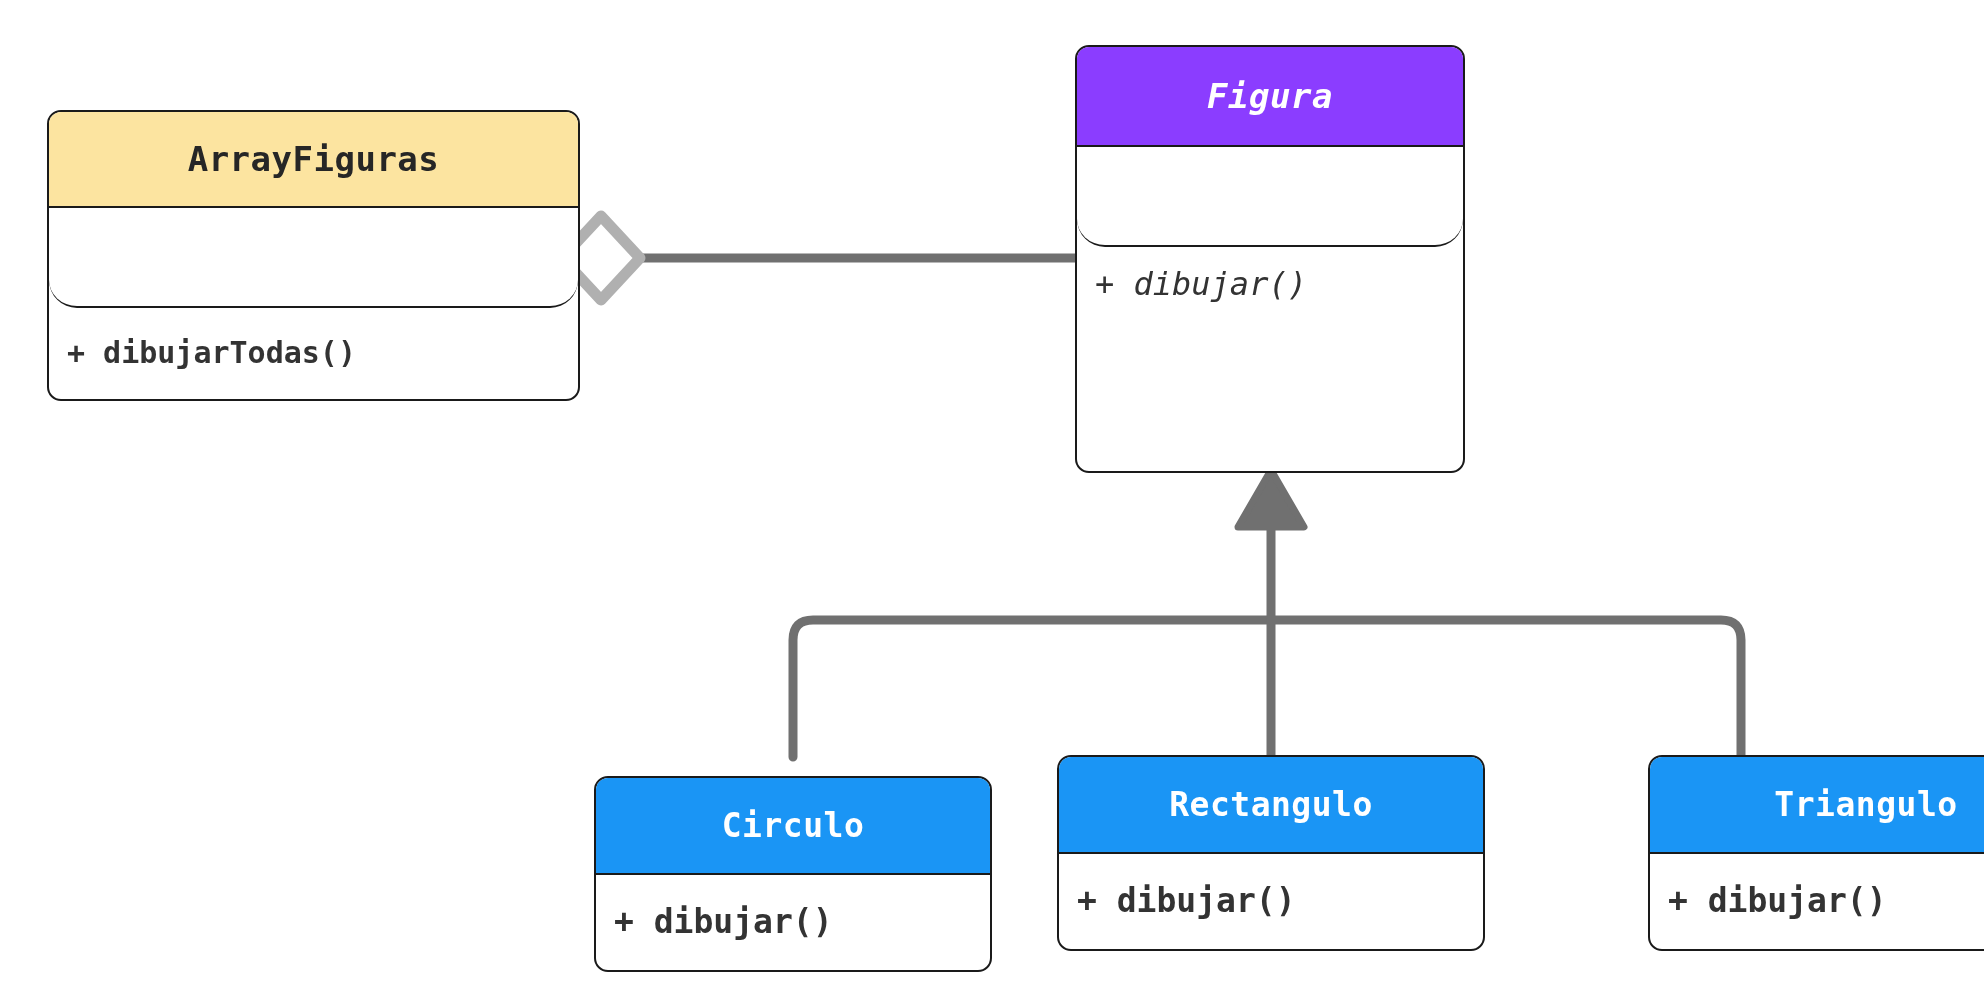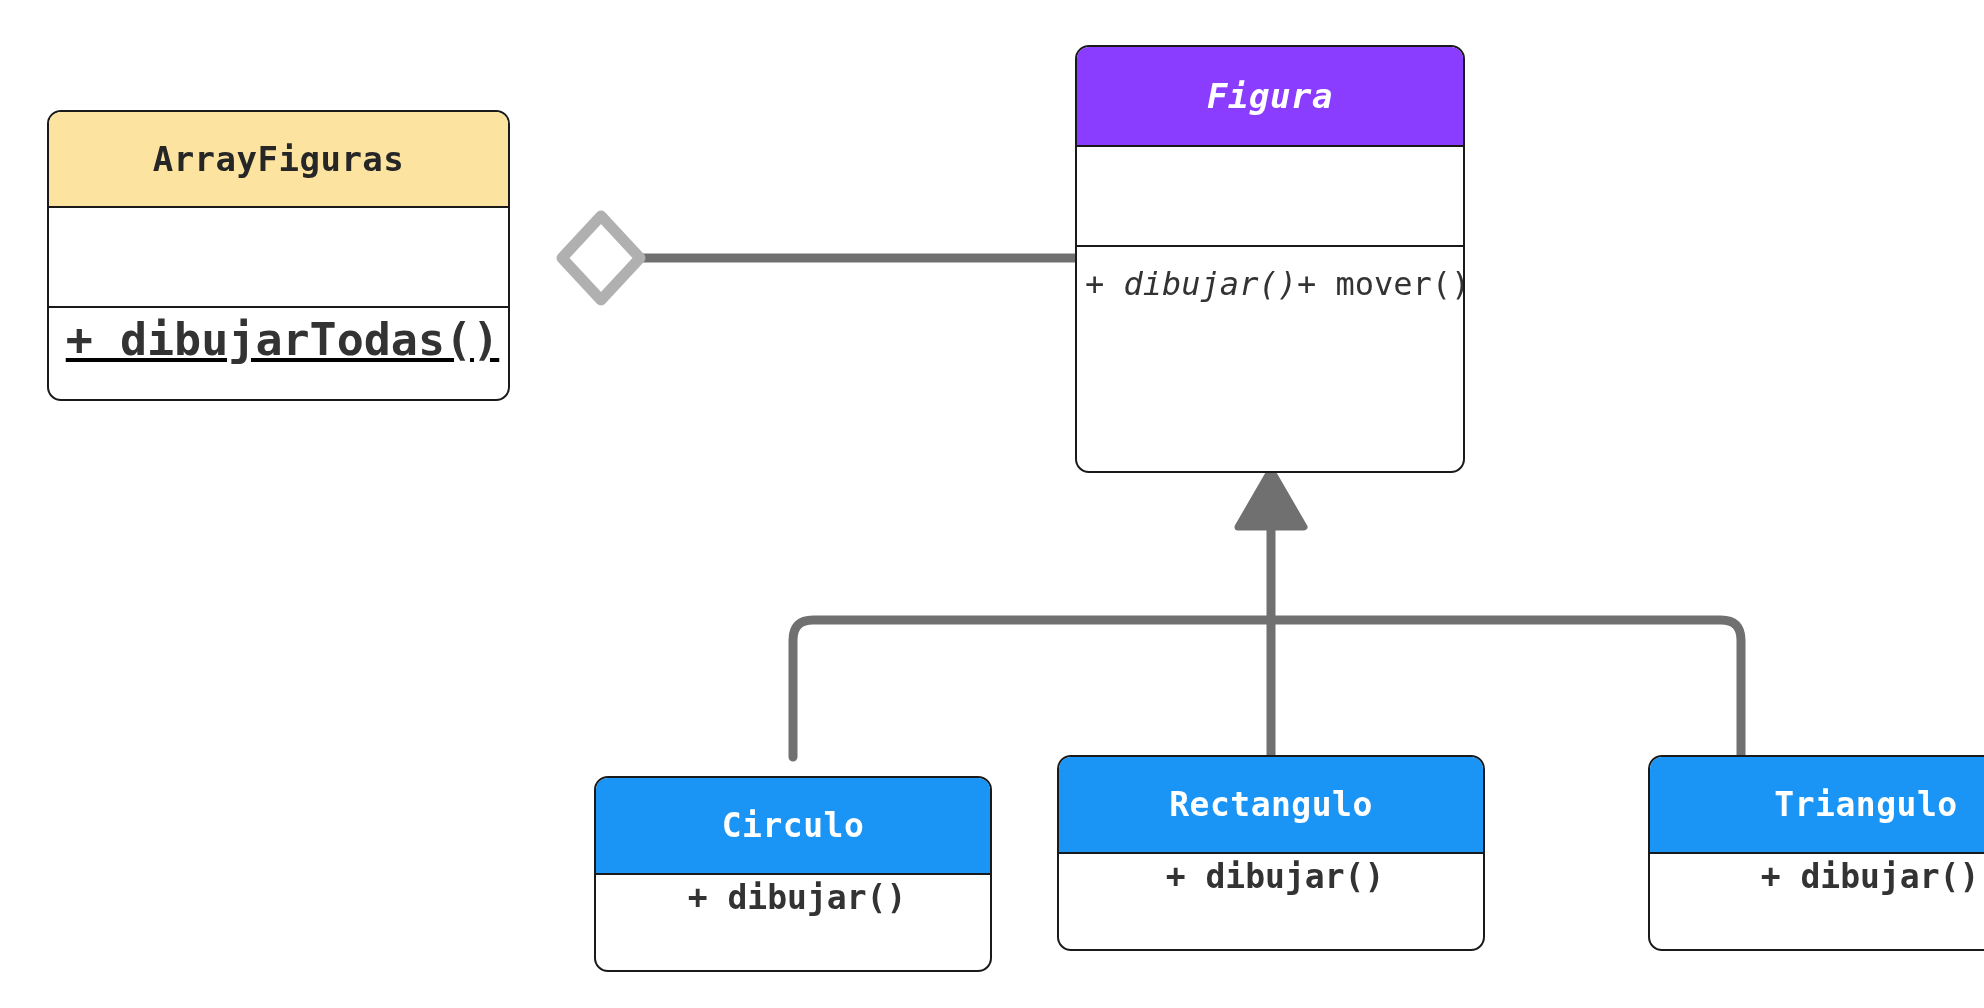--- a/index.html
+++ b/index.html
@@ -53,60 +53,60 @@
     justify-content: center;
     border-bottom: 2px solid #1a1a1a;
     font-weight: bold;
     letter-spacing: 0.5px;
     white-space: nowrap;
   }
 
   .uml-compartment {
     box-sizing: border-box;
     display: flex;
-    flex-direction: row;
+    flex-direction: column;
     justify-content: center;
-    padding-left: 8px;
+    padding-left: 18px;
+    border-radius: 28px;
   }
 
   .uml-compartment.empty {
     border-bottom: 2px solid #1a1a1a;
   }
 
   .uml-member {
     color: #333333;
     white-space: nowrap;
     line-height: 1.42;
   }
 
   .uml-member.abstract {
     font-style: italic;
   }
 
   
   #class-arrayfiguras {
     left: 47px;
     top: 110px;
-    width: 463px;
+    width: 533px;
     height: 291px;
   }
   #class-arrayfiguras .uml-header {
     height: 96px;
     background: #FCE4A0;
     color: #262626;
     font-size: 34px;
   }
   #class-arrayfiguras .compartment-attributes {
     height: 100px;
   }
   #class-arrayfiguras .compartment-methods {
     flex: 1;
-    font-size: 45px;
+    font-size: 30px;
     font-weight: bold;
-    text-decoration: underline;
   }
 
   
   #class-figura {
     left: 1075px;
     top: 45px;
     width: 390px;
     height: 428px;
   }
   #class-figura .uml-header {
@@ -188,21 +188,20 @@
     <div class="uml-compartment compartment-methods">
       <div class="uml-member">+ dibujarTodas()</div>
     </div>
   </div>
 
   <div class="uml-class" id="class-figura">
     <div class="uml-header">Figura</div>
     <div class="uml-compartment compartment-attributes empty"></div>
     <div class="uml-compartment compartment-methods">
       <div class="uml-member abstract">+ dibujar()</div>
-      <div class="uml-member">+ mover()</div>
     </div>
   </div>
 
   <div class="uml-class subclass" id="class-circulo">
     <div class="uml-header">Circulo</div>
     <div class="uml-compartment compartment-methods">
       <div class="uml-member">+ dibujar()</div>
     </div>
   </div>
 

